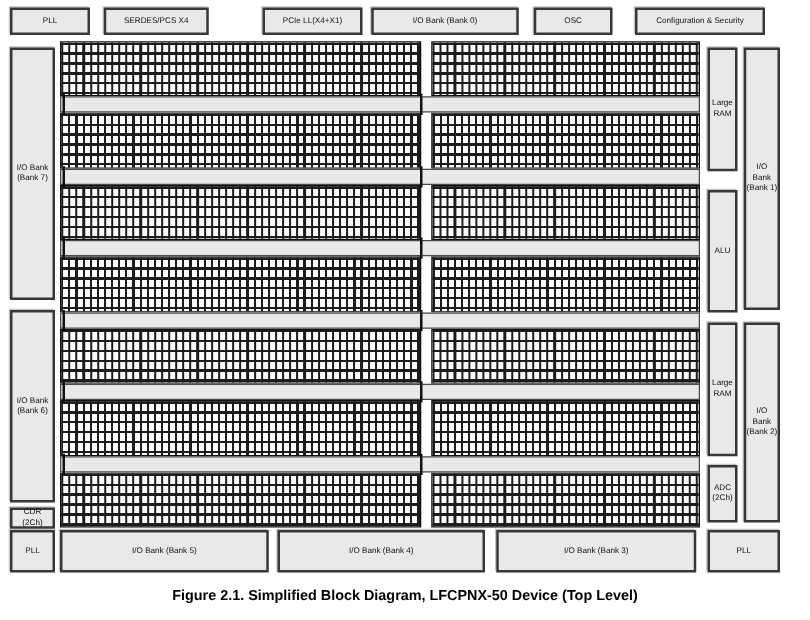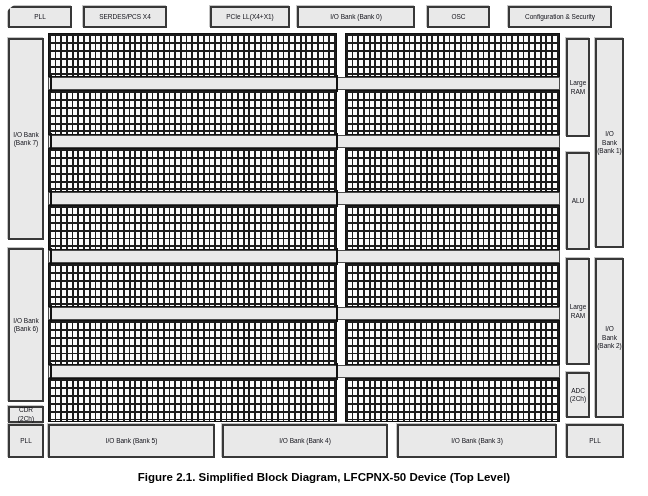--- a/index.html
+++ b/index.html
@@ -1,17 +1,17 @@
 <!DOCTYPE html>
 <html><head>
 <meta charset="utf-8">
 <style>
   html,body{margin:0;padding:0;background:#ffffff;}
   body{width:648px;height:496px;font-family:"Liberation Sans",sans-serif;}
-  .page{position:relative;width:648px;height:496px;background:#fff;overflow:hidden;border-radius:31px;}
+  .page{position:relative;width:648px;height:496px;background:#fff;overflow:hidden;}
 
   .blk{
     position:absolute;box-sizing:border-box;
     background:#e9e9e9;border:2px solid #383838;
     box-shadow:-1px -1px 0 rgba(150,150,150,.55);
     display:flex;align-items:center;justify-content:center;
     text-align:center;color:#101018;font-size:6.5px;line-height:1.3;
   }
   .lbl{display:block;}
   .lbl-narrow{max-width:26px;}

